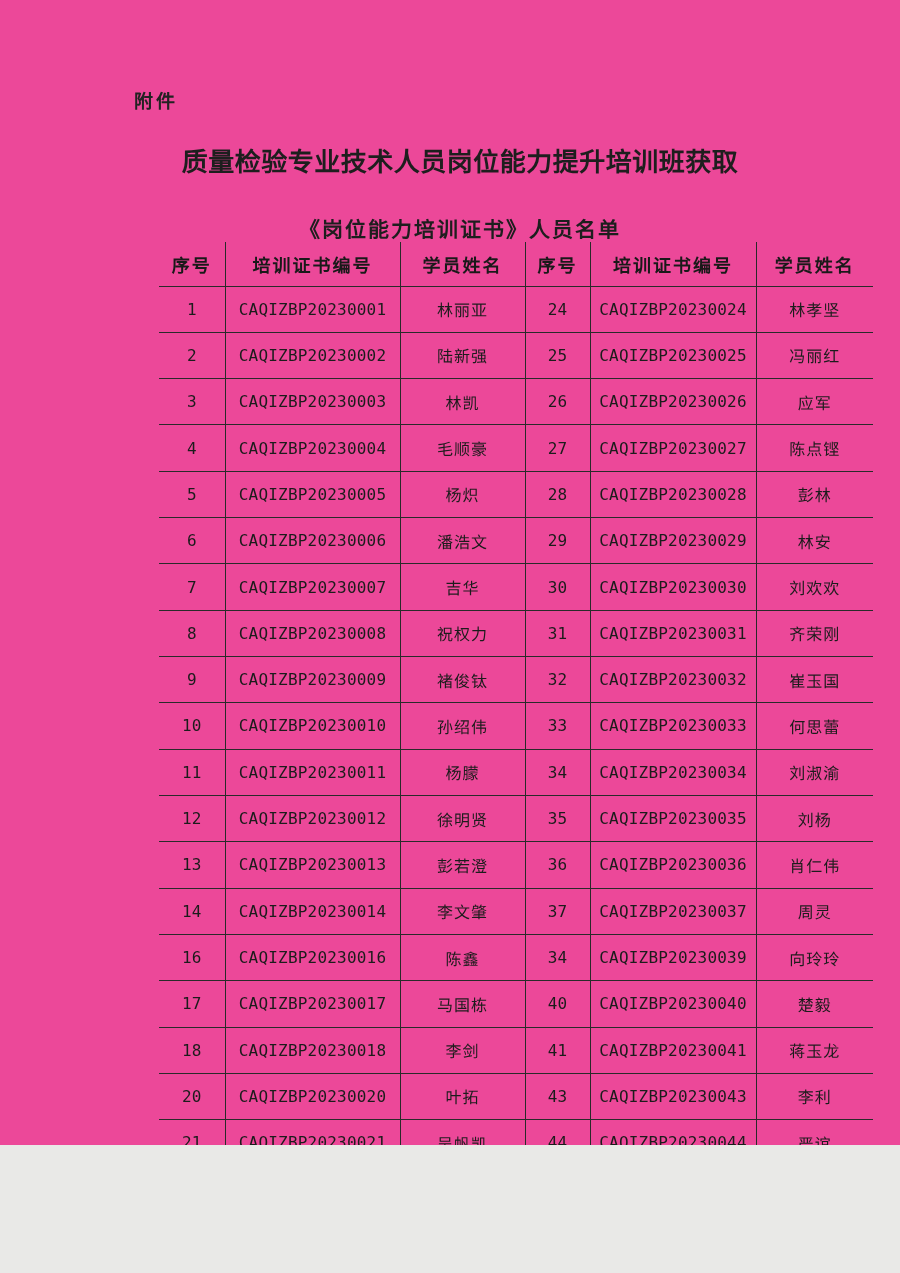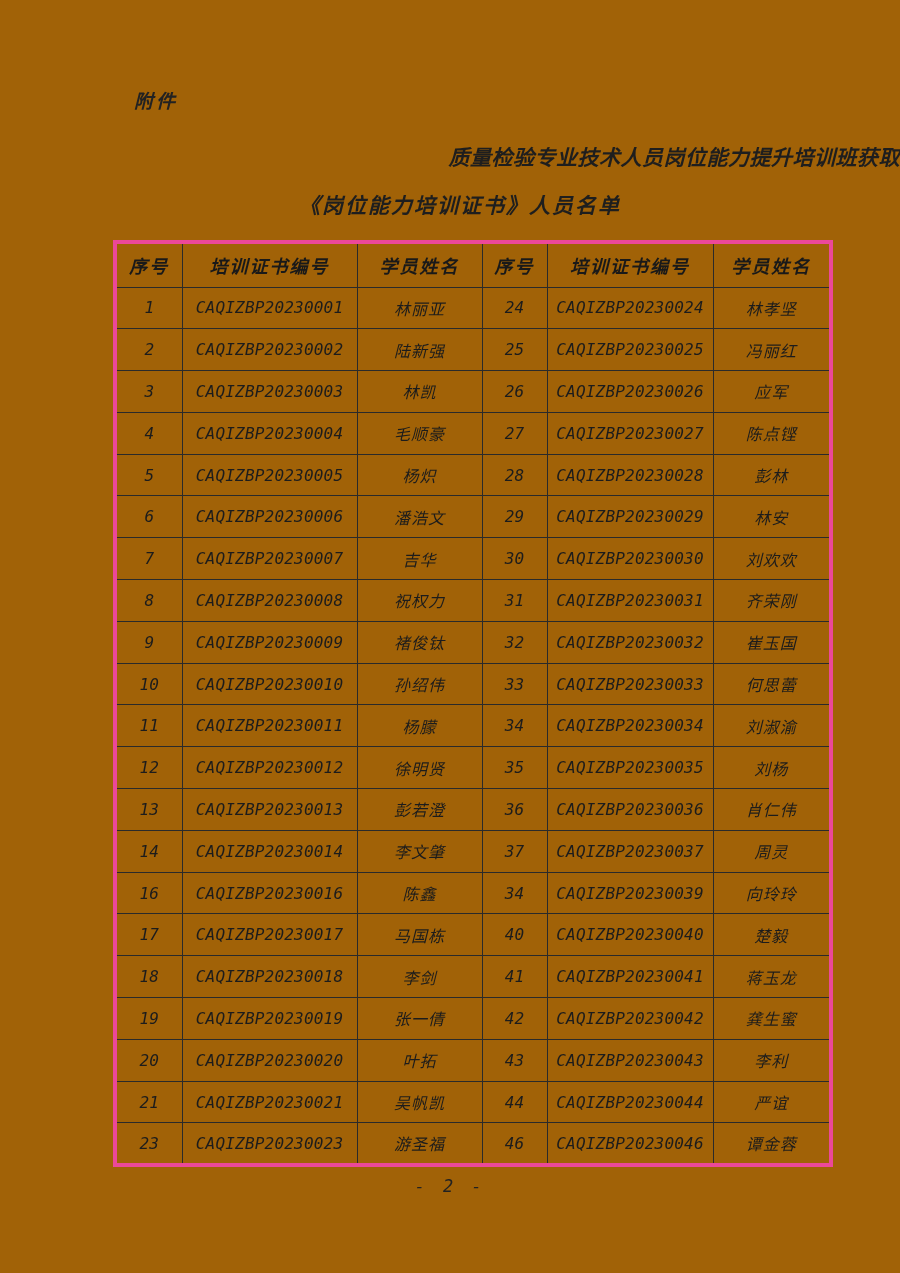--- a/index.html
+++ b/index.html
@@ -2,54 +2,52 @@
 <html lang="zh-CN"><head>
 <meta charset="utf-8">
 <style>
   * { margin: 0; padding: 0; box-sizing: border-box; }
   html, body { background: #e9e9e7; }
   body { font-family: "Liberation Serif", "DejaVu Serif", serif; }
 
   .page {
     position: relative;
     width: 900px;
-    height: 1273px;
+    height: 1145px;
     margin: 0 auto;
-    background: #a16207;
+    background: #ec4899;
     color: #1d1d1d;
     overflow: hidden;
-    font-style: italic;
   }
 
   .attachment-label {
     position: absolute;
     top: 86px;
     left: 134px;
     font-size: 19px;
     font-weight: bold;
     letter-spacing: 3px;
     color: #222;
   }
 
   .title-block {
     position: absolute;
     top: 141px;
     left: 20px;
     right: 0;
     text-align: center;
   }
   .title-line1 {
-    font-size: 21px;
+    font-size: 26px;
     font-weight: bold;
     letter-spacing: 0.5px;
     color: #1e1e1e;
-    text-align: right;
   }
   .title-line2 {
-    margin-top: 18px;
+    margin-top: 35px;
     font-size: 21px;
     font-weight: bold;
     letter-spacing: 2px;
     color: #1e1e1e;
   }
 
   table.roster {
     position: absolute;
     top: 240px;
     left: 113px;
@@ -59,21 +57,21 @@
     table-layout: fixed;
   }
   table.roster th, table.roster td {
     border: 1px solid #2a2a2a;
     text-align: center;
     vertical-align: middle;
     padding: 0 2px;
     overflow: hidden;
     white-space: nowrap;
   }
-  table.roster { border: 4px solid #ec4899; }
+  table.roster { border: 2px solid #ec4899; margin-left: 44px; }
 
   table.roster thead th {
     height: 45px;
     font-size: 18px;
     font-weight: bold;
     letter-spacing: 2px;
     color: #191919;
   }
   table.roster tbody td {
     height: 38px;
@@ -267,49 +265,33 @@
         </tr>
         <tr>
           <td class="serial">18</td>
           <td class="cert">CAQIZBP20230018</td>
           <td class="name">李剑</td>
           <td class="serial">41</td>
           <td class="cert">CAQIZBP20230041</td>
           <td class="name">蒋玉龙</td>
         </tr>
         <tr>
-          <td class="serial">19</td>
-          <td class="cert">CAQIZBP20230019</td>
-          <td class="name">张一倩</td>
-          <td class="serial">42</td>
-          <td class="cert">CAQIZBP20230042</td>
-          <td class="name">龚生蜜</td>
-        </tr>
-        <tr>
           <td class="serial">20</td>
           <td class="cert">CAQIZBP20230020</td>
           <td class="name">叶拓</td>
           <td class="serial">43</td>
           <td class="cert">CAQIZBP20230043</td>
           <td class="name">李利</td>
         </tr>
         <tr>
           <td class="serial">21</td>
           <td class="cert">CAQIZBP20230021</td>
           <td class="name">吴帆凯</td>
           <td class="serial">44</td>
           <td class="cert">CAQIZBP20230044</td>
           <td class="name">严谊</td>
         </tr>
-        <tr>
-          <td class="serial">23</td>
-          <td class="cert">CAQIZBP20230023</td>
-          <td class="name">游圣福</td>
-          <td class="serial">46</td>
-          <td class="cert">CAQIZBP20230046</td>
-          <td class="name">谭金蓉</td>
-        </tr>
       </tbody>
   </table>
 
   <div class="page-number">- 2 -</div>
 
 </div>
 
 </body></html>

